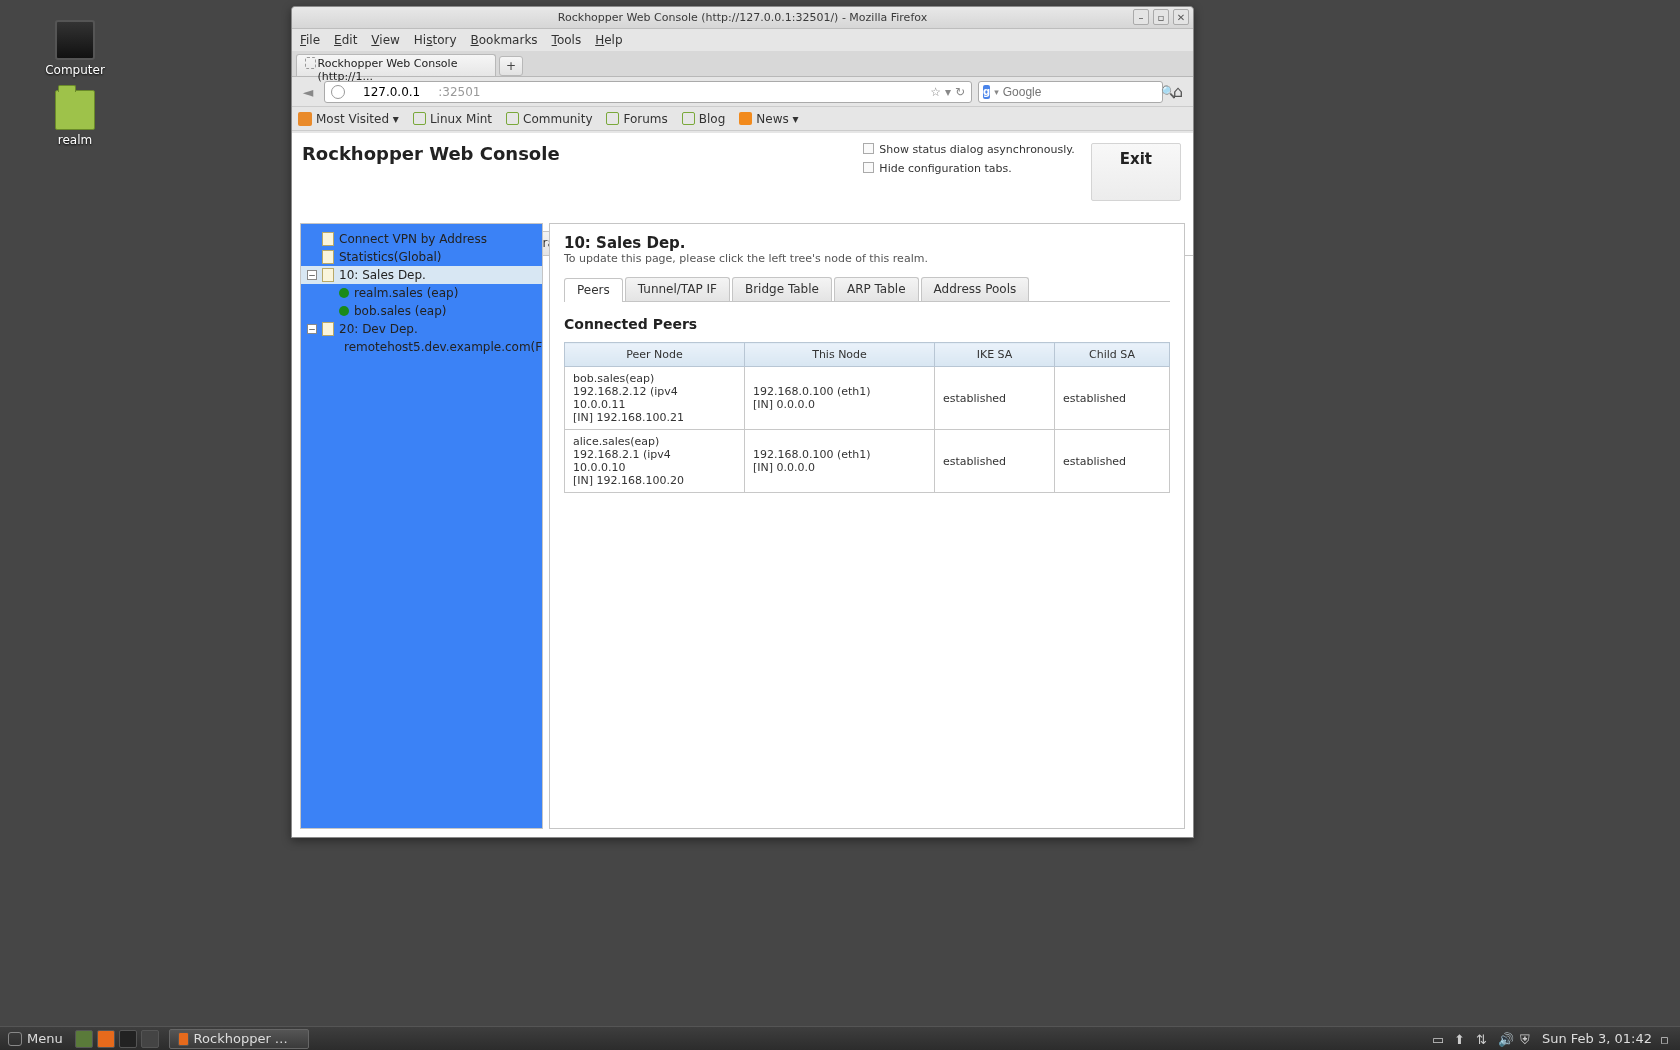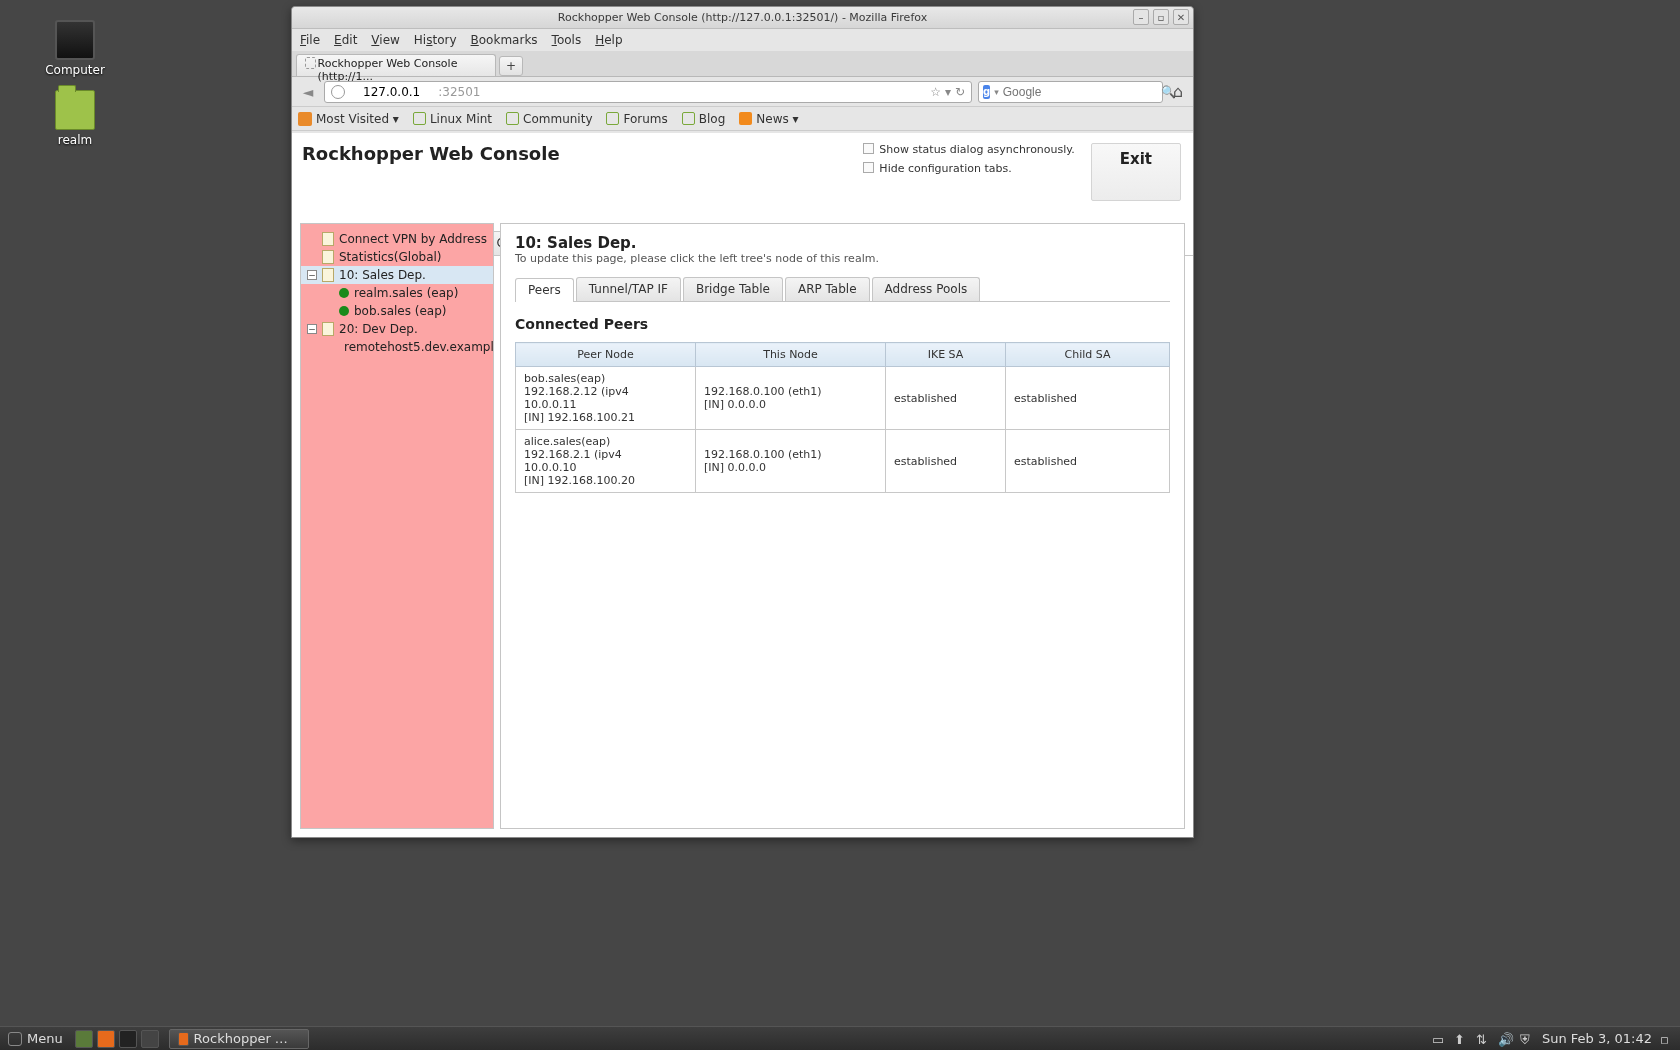--- a/index.html
+++ b/index.html
@@ -66,21 +66,21 @@
 .header-options{display:flex;flex-direction:column;gap:6px;font-size:11px;color:#333;}
 .chk{display:flex;align-items:flex-start;gap:5px;}
 .chkbox{width:11px;height:11px;border:1px solid #aaa;background:#fafafa;}
 .exit-btn{font-size:15px;font-weight:bold;color:#222;padding:6px 28px;cursor:pointer;background:linear-gradient(#f8f8f8,#ececec);border:1px solid #d4d4d4;border-radius:2px;height:58px;display:flex;align-items:flex-start;}
 
 .main-tabs{margin:24px 0 0 8px;display:flex;border-bottom:1px solid #c5c5c5;}
 .main-tab{padding:4px 12px;font-size:12px;color:#333;border:1px solid #c5c5c5;background:linear-gradient(#f4f4f4,#e4e4e4);border-bottom:none;margin-right:2px;border-radius:3px 3px 0 0;cursor:pointer;position:relative;}
 .main-tab.active{background:#fff;top:1px;padding-bottom:5px;}
 
 .main-body{display:flex;padding:0 8px 8px 8px;gap:6px;position:absolute;top:90px;left:0;right:0;bottom:0;}
-.tree-panel{width:194px;border:1px solid #c5c5c5;background:#fca5a5;overflow:auto;position:relative;padding:6px 0;}
+.tree-panel{width:243px;border:1px solid #c5c5c5;background:#3b82f6;overflow:auto;position:relative;padding:6px 0;}
 .tree-item{display:flex;align-items:center;gap:5px;padding:2px 6px;font-size:12px;color:#222;cursor:pointer;white-space:nowrap;}
 .tree-item.selected{background:#d8e7f3;}
 .tree-exp{width:10px;height:10px;border:1px solid #888;display:flex;align-items:center;justify-content:center;font-size:9px;line-height:1;color:#444;background:#fff;}
 .tree-doc{width:12px;height:14px;border:1px solid #b8a868;background:#faf5dc;}
 .tree-dot{width:10px;height:10px;border-radius:50%;background:#1a8a1a;}
 .indent2{padding-left:38px;}
 .tree-end{height:445px;}
 
 .detail-panel{flex:1;border:1px solid #c5c5c5;background:#fff;padding:10px 14px;overflow:auto;}
 .detail-title{font-size:15px;font-weight:bold;color:#222;}

